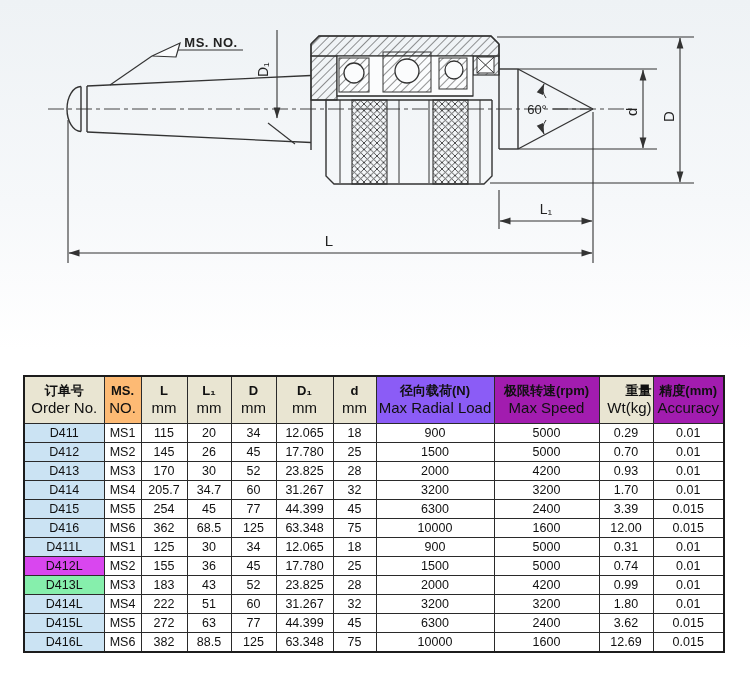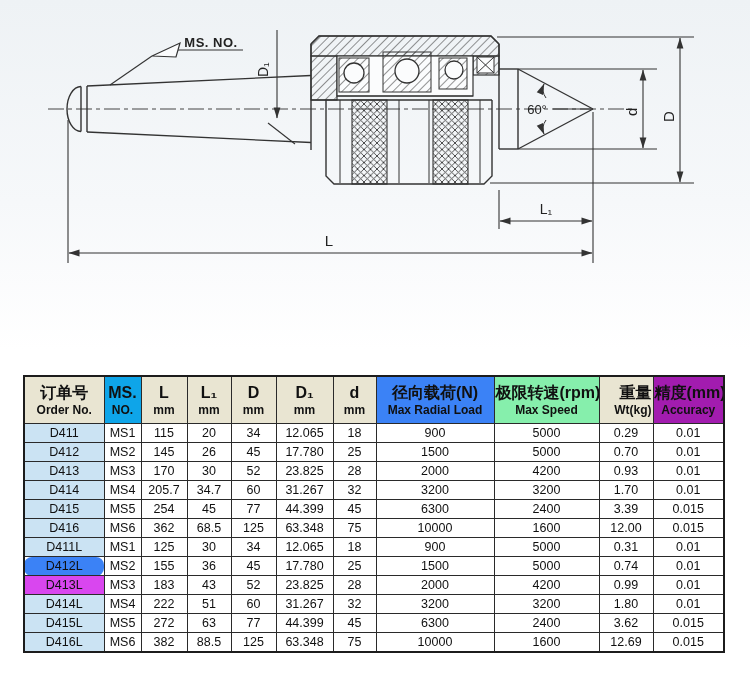--- a/index.html
+++ b/index.html
@@ -20,22 +20,22 @@
     border-collapse:collapse;table-layout:fixed;width:700px;
     border:2px solid #1c1c1c;background:#ffffff;
     color:#101010;
   }
   table.spec th,table.spec td{
     border:1px solid #2a2a2a;text-align:center;vertical-align:middle;
     padding:0 1px;overflow:hidden;white-space:nowrap;
   }
   table.spec thead th{height:42px;padding:2px 1px;}
   table.spec td{height:18px;font-size:12.5px;line-height:1;}
-  .h1{font-size:16px;font-weight:bold;line-height:1.25;}
-  .h2{font-size:12px;font-weight:bold;line-height:1.25;}
+  .h1{font-size:13px;font-weight:bold;line-height:1.25;}
+  .h2{font-size:15px;font-weight:normal;line-height:1.25;}
 </style>
 </head>
 <body>
 
 <div class="drawing-wrap">
 <svg width="750" height="345" viewBox="0 0 750 345">
   <defs>
     <marker id="arr" viewBox="0 0 12 10" markerWidth="12" markerHeight="10" refX="11" refY="5" orient="auto-start-reverse" markerUnits="userSpaceOnUse">
       <path d="M0.5,1.6 L11.5,5 L0.5,8.4 Z" fill="#333"></path>
     </marker>
@@ -169,21 +169,21 @@
         <col style="width: 105px;">
         <col style="width: 54px;">
         <col style="width: 71px;">
       </colgroup>
     <thead>
       <tr id="header-row">
           <th style="background: rgb(233, 229, 210);">
             <div class="h1">订单号</div>
             <div class="h2">Order No.</div>
           </th>
-          <th style="background: #0ea5e9;">
+          <th style="background: #fdba74;">
             <div class="h1">MS.</div>
             <div class="h2">NO.</div>
           </th>
           <th style="background: rgb(233, 229, 210);">
             <div class="h1">L</div>
             <div class="h2">mm</div>
           </th>
           <th style="background: rgb(233, 229, 210);">
             <div class="h1">L₁</div>
             <div class="h2">mm</div>
@@ -193,25 +193,25 @@
             <div class="h2">mm</div>
           </th>
           <th style="background: rgb(233, 229, 210);">
             <div class="h1">D₁</div>
             <div class="h2">mm</div>
           </th>
           <th style="background: rgb(233, 229, 210);">
             <div class="h1">d</div>
             <div class="h2">mm</div>
           </th>
-          <th style="background: #3b82f6;">
+          <th style="background: #8b5cf6;">
             <div class="h1">径向载荷(N)</div>
             <div class="h2">Max Radial Load</div>
           </th>
-          <th style="background: #86efac; margin-left: 24px;">
+          <th style="background: #a21caf; margin-left: 24px;">
             <div class="h1">极限转速(rpm)</div>
             <div class="h2">Max Speed</div>
           </th>
           <th style="background: rgb(233, 229, 210); text-align: right;">
             <div class="h1">重量</div>
             <div class="h2">Wt(kg)</div>
           </th>
           <th style="background: #a21caf;">
             <div class="h1">精度(mm)</div>
             <div class="h2">Accuracy</div>
@@ -304,34 +304,34 @@
           <td>30</td>
           <td>34</td>
           <td>12.065</td>
           <td>18</td>
           <td>900</td>
           <td>5000</td>
           <td>0.31</td>
           <td>0.01</td>
         </tr>
         <tr>
-          <td style="background: #3b82f6; border-radius: 8px;">D412L</td>
+          <td style="background: #d946ef;">D412L</td>
           <td>MS2</td>
           <td>155</td>
           <td>36</td>
           <td>45</td>
           <td>17.780</td>
           <td>25</td>
           <td>1500</td>
           <td>5000</td>
           <td>0.74</td>
           <td>0.01</td>
         </tr>
         <tr>
-          <td style="background: #d946ef;">D413L</td>
+          <td style="background: #86efac;">D413L</td>
           <td>MS3</td>
           <td>183</td>
           <td>43</td>
           <td>52</td>
           <td>23.825</td>
           <td>28</td>
           <td>2000</td>
           <td>4200</td>
           <td>0.99</td>
           <td>0.01</td>

